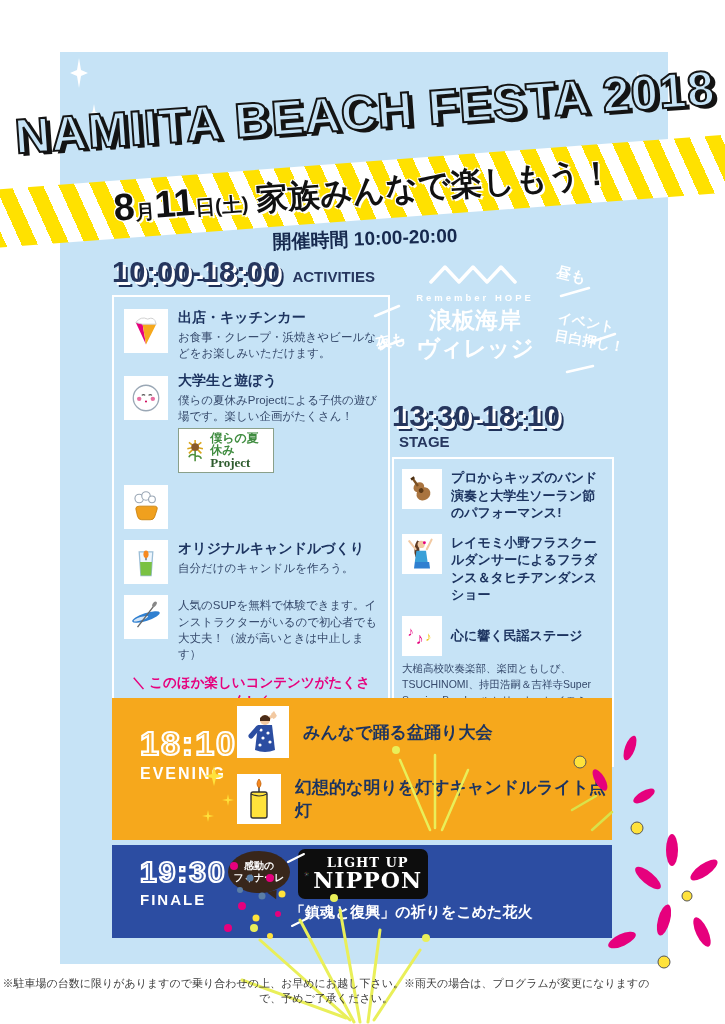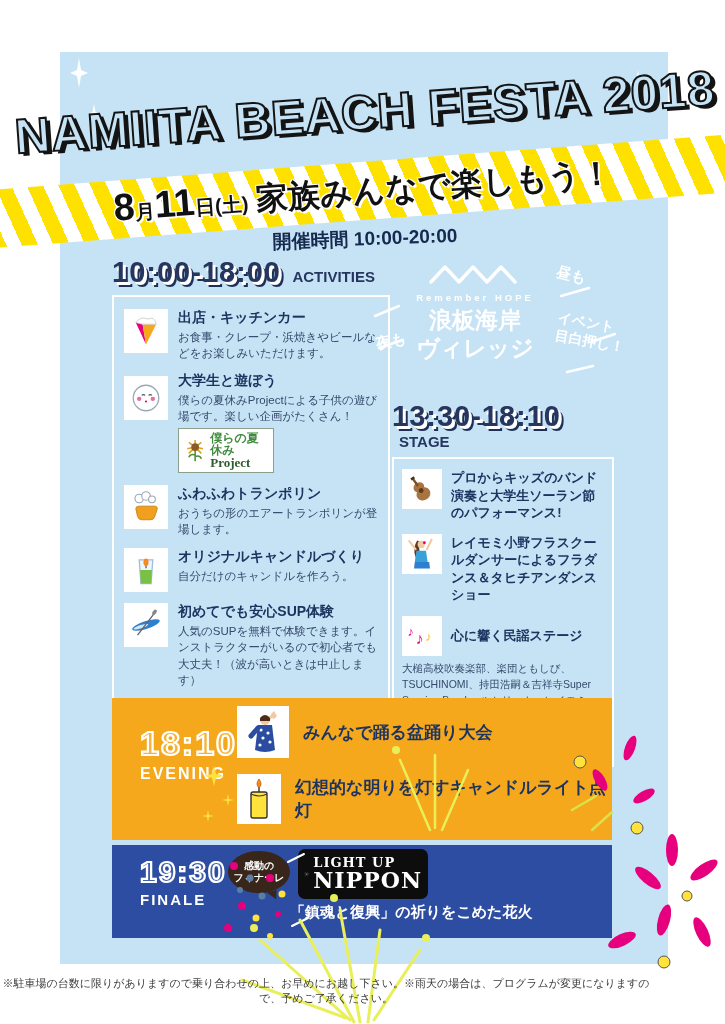--- a/index.html
+++ b/index.html
@@ -90,21 +90,21 @@
   .finale-timeblock { position:absolute; left:28px; top:10px; }
   .finale .band-time { font-size:30px; color:rgba(255,255,255,0.10); }
   .bubble { position:absolute; left:116px; top:6px; width:62px; height:42px; background:#38261b;
     border-radius:50%; color:#fff; font-size:10px; font-weight:800; text-align:center;
     display:flex; flex-direction:column; justify-content:center; line-height:1.25; }
   .bubble::after { content:""; position:absolute; left:40px; bottom:-7px; width:0; height:0;
     border-left:7px solid transparent; border-right:3px solid transparent; border-top:9px solid #38261b;
     transform:rotate(-15deg); }
   .lightup { position:absolute; left:186px; top:4px; width:130px; height:50px; background:#0d0d0d;
     border-radius:7px; display:flex; align-items:center; padding:4px 6px; }
-  .lu-text { color:#fff; font-family:"DejaVu Serif", serif; font-weight:700; line-height:1.05; margin-left:4px; }
+  .lu-text { color:#fff; font-family:"DejaVu Serif", serif; font-weight:700; line-height:1.05; margin-left:4px;text-align:center; }
   .lu-line1 { font-size:13px; letter-spacing:1px; }
   .lu-line2 { font-size:22px; letter-spacing:1px; }
   .finale-text { position:absolute; left:178px; top:58px; width:300px; color:#ffffff;
     font-size:15px; font-weight:800; }
 
   .footer { position:absolute; left:0; top:976px; width:652px; text-align:center;
     font-size:11px; color:#3a3a3a; }
 
   .deco { position:absolute; pointer-events:none; }
 </style>
@@ -200,24 +200,20 @@
         <div class="icon-box">
           <svg width="34" height="34" viewBox="0 0 40 40">
               <g fill="#ffffff" stroke="#9aa7b5" stroke-width="1.3">
                 <circle cx="12" cy="10" r="5"></circle>
                 <circle cx="20" cy="7" r="5"></circle>
                 <circle cx="27" cy="11" r="4"></circle>
               </g>
               <path d="M8 22 Q8 19 12 19 L30 19 Q34 19 33 23 L30 32 Q29 35 25 35 L15 35 Q11 35 10 31 Z" fill="#f0a01e" stroke="#c77f0b" stroke-width="1"></path>
             </svg>
         </div>
-        <div>
-          <div class="item-title">ふわふわトランポリン</div>
-          <div class="item-desc">おうちの形のエアートランポリンが登場します。</div>
-        </div>
       </div>
 
       <div class="act-item">
         <div class="icon-box">
           <svg width="34" height="34" viewBox="0 0 40 40">
               <path d="M12 8 L28 8 L26 36 L14 36 Z" fill="#eef6fd" stroke="#9bbdd6" stroke-width="1.5"></path>
               <path d="M13 20 L27 20 L26 36 L14 36 Z" fill="#7ac143"></path>
               <line x1="20" y1="14" x2="20" y2="18" stroke="#555" stroke-width="1.4"></line>
               <ellipse cx="20" cy="11" rx="3" ry="4.5" fill="#f6891f"></ellipse>
             </svg>
@@ -231,21 +227,20 @@
       <div class="act-item">
         <div class="icon-box">
           <svg width="34" height="34" viewBox="0 0 40 40">
               <ellipse cx="20" cy="20" rx="17" ry="4.5" transform="rotate(-18 20 20)" fill="#2f7fd0"></ellipse>
               <ellipse cx="14" cy="22" rx="9" ry="2" transform="rotate(-18 14 22)" fill="#ffffff" opacity="0.8"></ellipse>
               <line x1="10" y1="32" x2="30" y2="6" stroke="#666" stroke-width="1.6"></line>
               <ellipse cx="30" cy="5" rx="2.2" ry="3.5" transform="rotate(35 30 5)" fill="#888"></ellipse>
             </svg>
         </div>
         <div>
-          <div class="item-title">初めてでも安心SUP体験</div>
           <div class="item-desc">人気のSUPを無料で体験できます。インストラクターがいるので初心者でも大丈夫！（波が高いときは中止します）</div>
         </div>
       </div>
 
       <div class="act-note">＼ このほか楽しいコンテンツがたくさん! ／</div>
     </div>
   </div>
 
   <div class="village">
     <svg width="96" height="24" viewBox="0 0 96 24">

